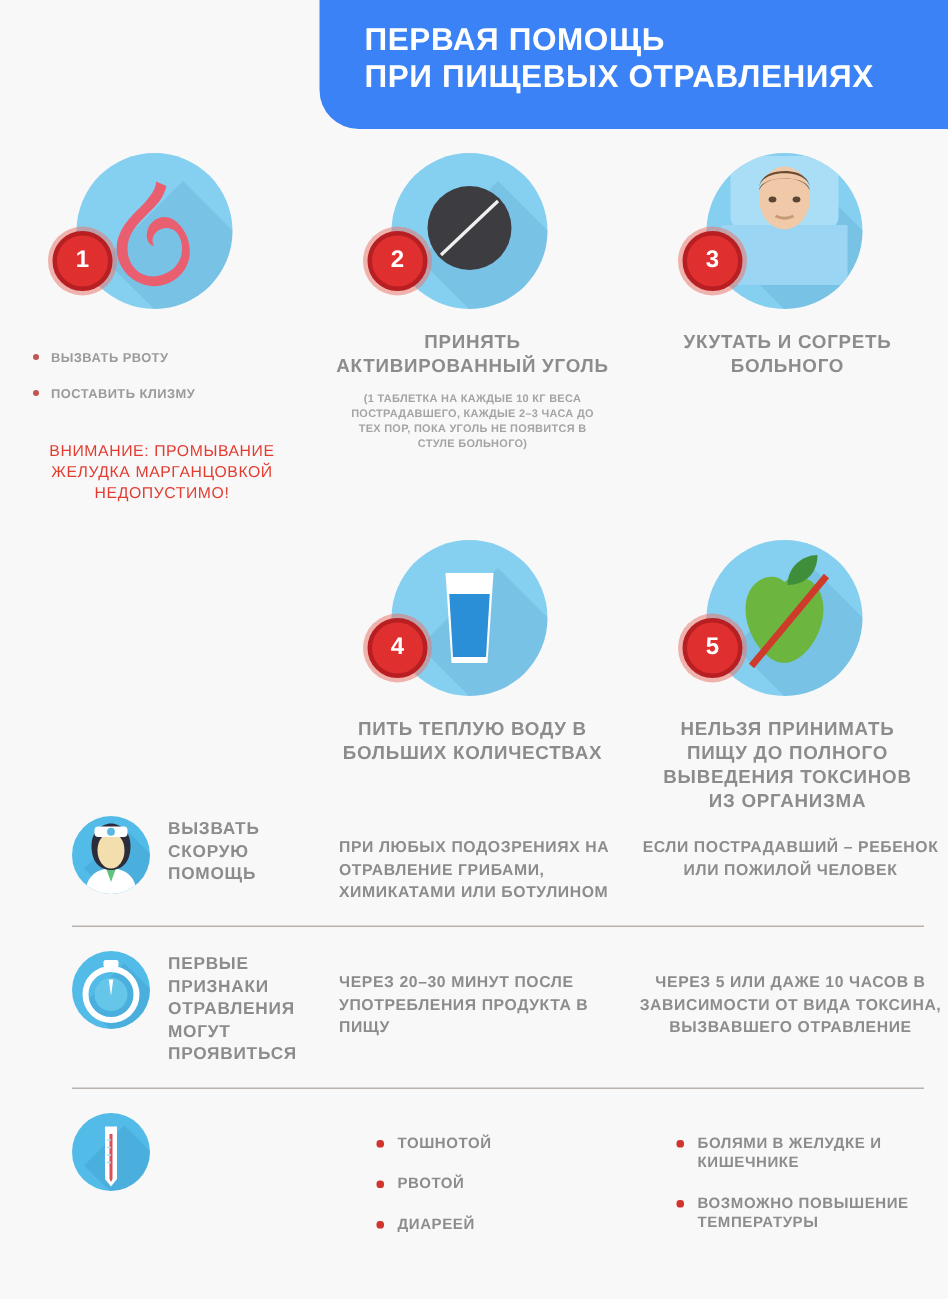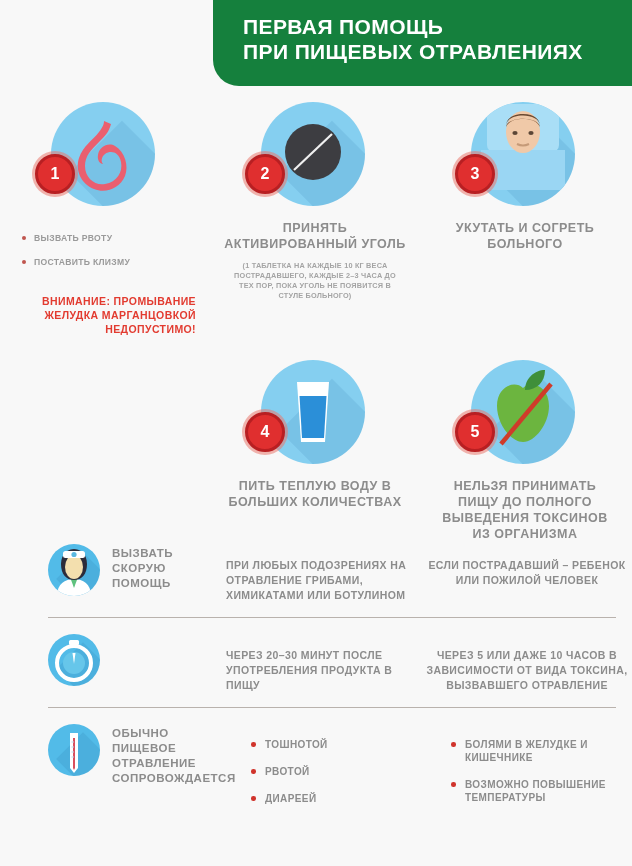--- a/index.html
+++ b/index.html
@@ -9,21 +9,21 @@
     font-family:"Liberation Sans","DejaVu Sans",sans-serif;
     color:#8a8a8a;
     overflow:hidden;
     position:relative;
   }
   .page{position:relative;width:632px;height:866px;}
 
   
   .header{
     position:absolute;left:213px;top:0;width:419px;height:86px;
-    background:#15803d;
+    background:#3b82f6;
     border-bottom-left-radius:26px;
     box-sizing:border-box;
     padding:14px 22px 0 30px;
   }
   .header h1{
     margin:0;color:#ffffff;
     font-size:21px;line-height:25px;font-weight:bold;
     letter-spacing:.4px;text-align:left;
   }
   .header .l2{display:block;}
@@ -68,22 +68,22 @@
     position:relative;padding-left:14px;margin-bottom:12px;
     font-size:8.6px;line-height:12px;font-weight:bold;letter-spacing:.3px;
     color:#9a9a9a;text-transform:uppercase;
   }
   .bullets li:before{
     content:"";position:absolute;left:2px;top:4px;width:4px;height:4px;
     border-radius:50%;background:#c0564f;
   }
 
   .warning{
-    margin:26px 0 0 6px;text-align:right;color:#e23b30;
-    font-size:10.5px;line-height:14px;font-weight:bold;letter-spacing:.4px;
+    margin:26px 0 0 6px;text-align:center;color:#e23b30;
+    font-size:10.5px;line-height:14px;font-weight:normal;letter-spacing:.4px;
     text-transform:uppercase;
   }
 
   
   .sections{position:absolute;left:16px;top:528px;width:632px;}
   .sect{display:flex;align-items:flex-start;padding:16px 0 14px 0;position:relative;}
   .sep{height:1px;background:#b9b2ad;margin:0 32px;}
   .sect .lead{width:210px;display:flex;align-items:flex-start;padding-left:32px;box-sizing:border-box;}
   .sm-icon{position:relative;width:52px;height:52px;flex:0 0 52px;margin-right:12px;}
   .sm-circle{position:absolute;left:0;top:0;width:52px;height:52px;border-radius:50%;background:#52bbe8;overflow:hidden;}
@@ -252,20 +252,21 @@
             <div class="sm-shadow"></div>
             <svg width="52" height="52" viewBox="0 0 52 52" style="position:absolute;left:0;top:0;">
               <circle cx="26" cy="29" r="17" fill="none" stroke="#ffffff" stroke-width="4"></circle>
               <circle cx="26" cy="29" r="11" fill="#66c6ea"></circle>
               <rect x="21" y="6" width="10" height="5" rx="1.5" fill="#ffffff"></rect>
               <rect x="23.5" y="10" width="5" height="4" fill="#ffffff"></rect>
               <path d="M26 30 L27.5 19 L24.5 19 Z" fill="#ffffff"></path>
             </svg>
           </div>
         </div>
+        <div class="lead-text">ПЕРВЫЕ ПРИЗНАКИ ОТРАВЛЕНИЯ МОГУТ ПРОЯВИТЬСЯ</div>
       </div>
       <div class="mid">
         <p>ЧЕРЕЗ 20–30 МИНУТ ПОСЛЕ УПОТРЕБЛЕНИЯ ПРОДУКТА В ПИЩУ</p>
       </div>
       <div class="right">
         <p>ЧЕРЕЗ 5 ИЛИ ДАЖЕ 10 ЧАСОВ В ЗАВИСИМОСТИ ОТ ВИДА ТОКСИНА, ВЫЗВАВШЕГО ОТРАВЛЕНИЕ</p>
       </div>
     </div>
 
     <div class="sep"></div>
@@ -275,21 +276,20 @@
         <div class="sm-icon">
           <div class="sm-circle">
             <div class="sm-shadow"></div>
             <svg width="52" height="52" viewBox="0 0 52 52" style="position:absolute;left:0;top:0;">
               <path d="M22 9 L30 9 L30 44 L26 49 L22 44 Z" fill="#ffffff"></path>
               <path d="M25 14 L27 14 L27 44 L26 46 L25 44 Z" fill="#d94f5c"></path>
               <path d="M23.5 18 L26 18 M23.5 23 L26 23 M23.5 28 L26 28 M23.5 33 L26 33" stroke="#bcd9e8" stroke-width="1"></path>
             </svg>
           </div>
         </div>
-        <div class="lead-text">ОБЫЧНО ПИЩЕВОЕ ОТРАВЛЕНИЕ СОПРОВОЖДАЕТСЯ</div>
       </div>
       <div class="col-sym">
         <ul class="blist">
           <li>ТОШНОТОЙ</li>
           <li>РВОТОЙ</li>
           <li>ДИАРЕЕЙ</li>
         </ul>
       </div>
       <div class="col-sym2">
         <ul class="blist">

